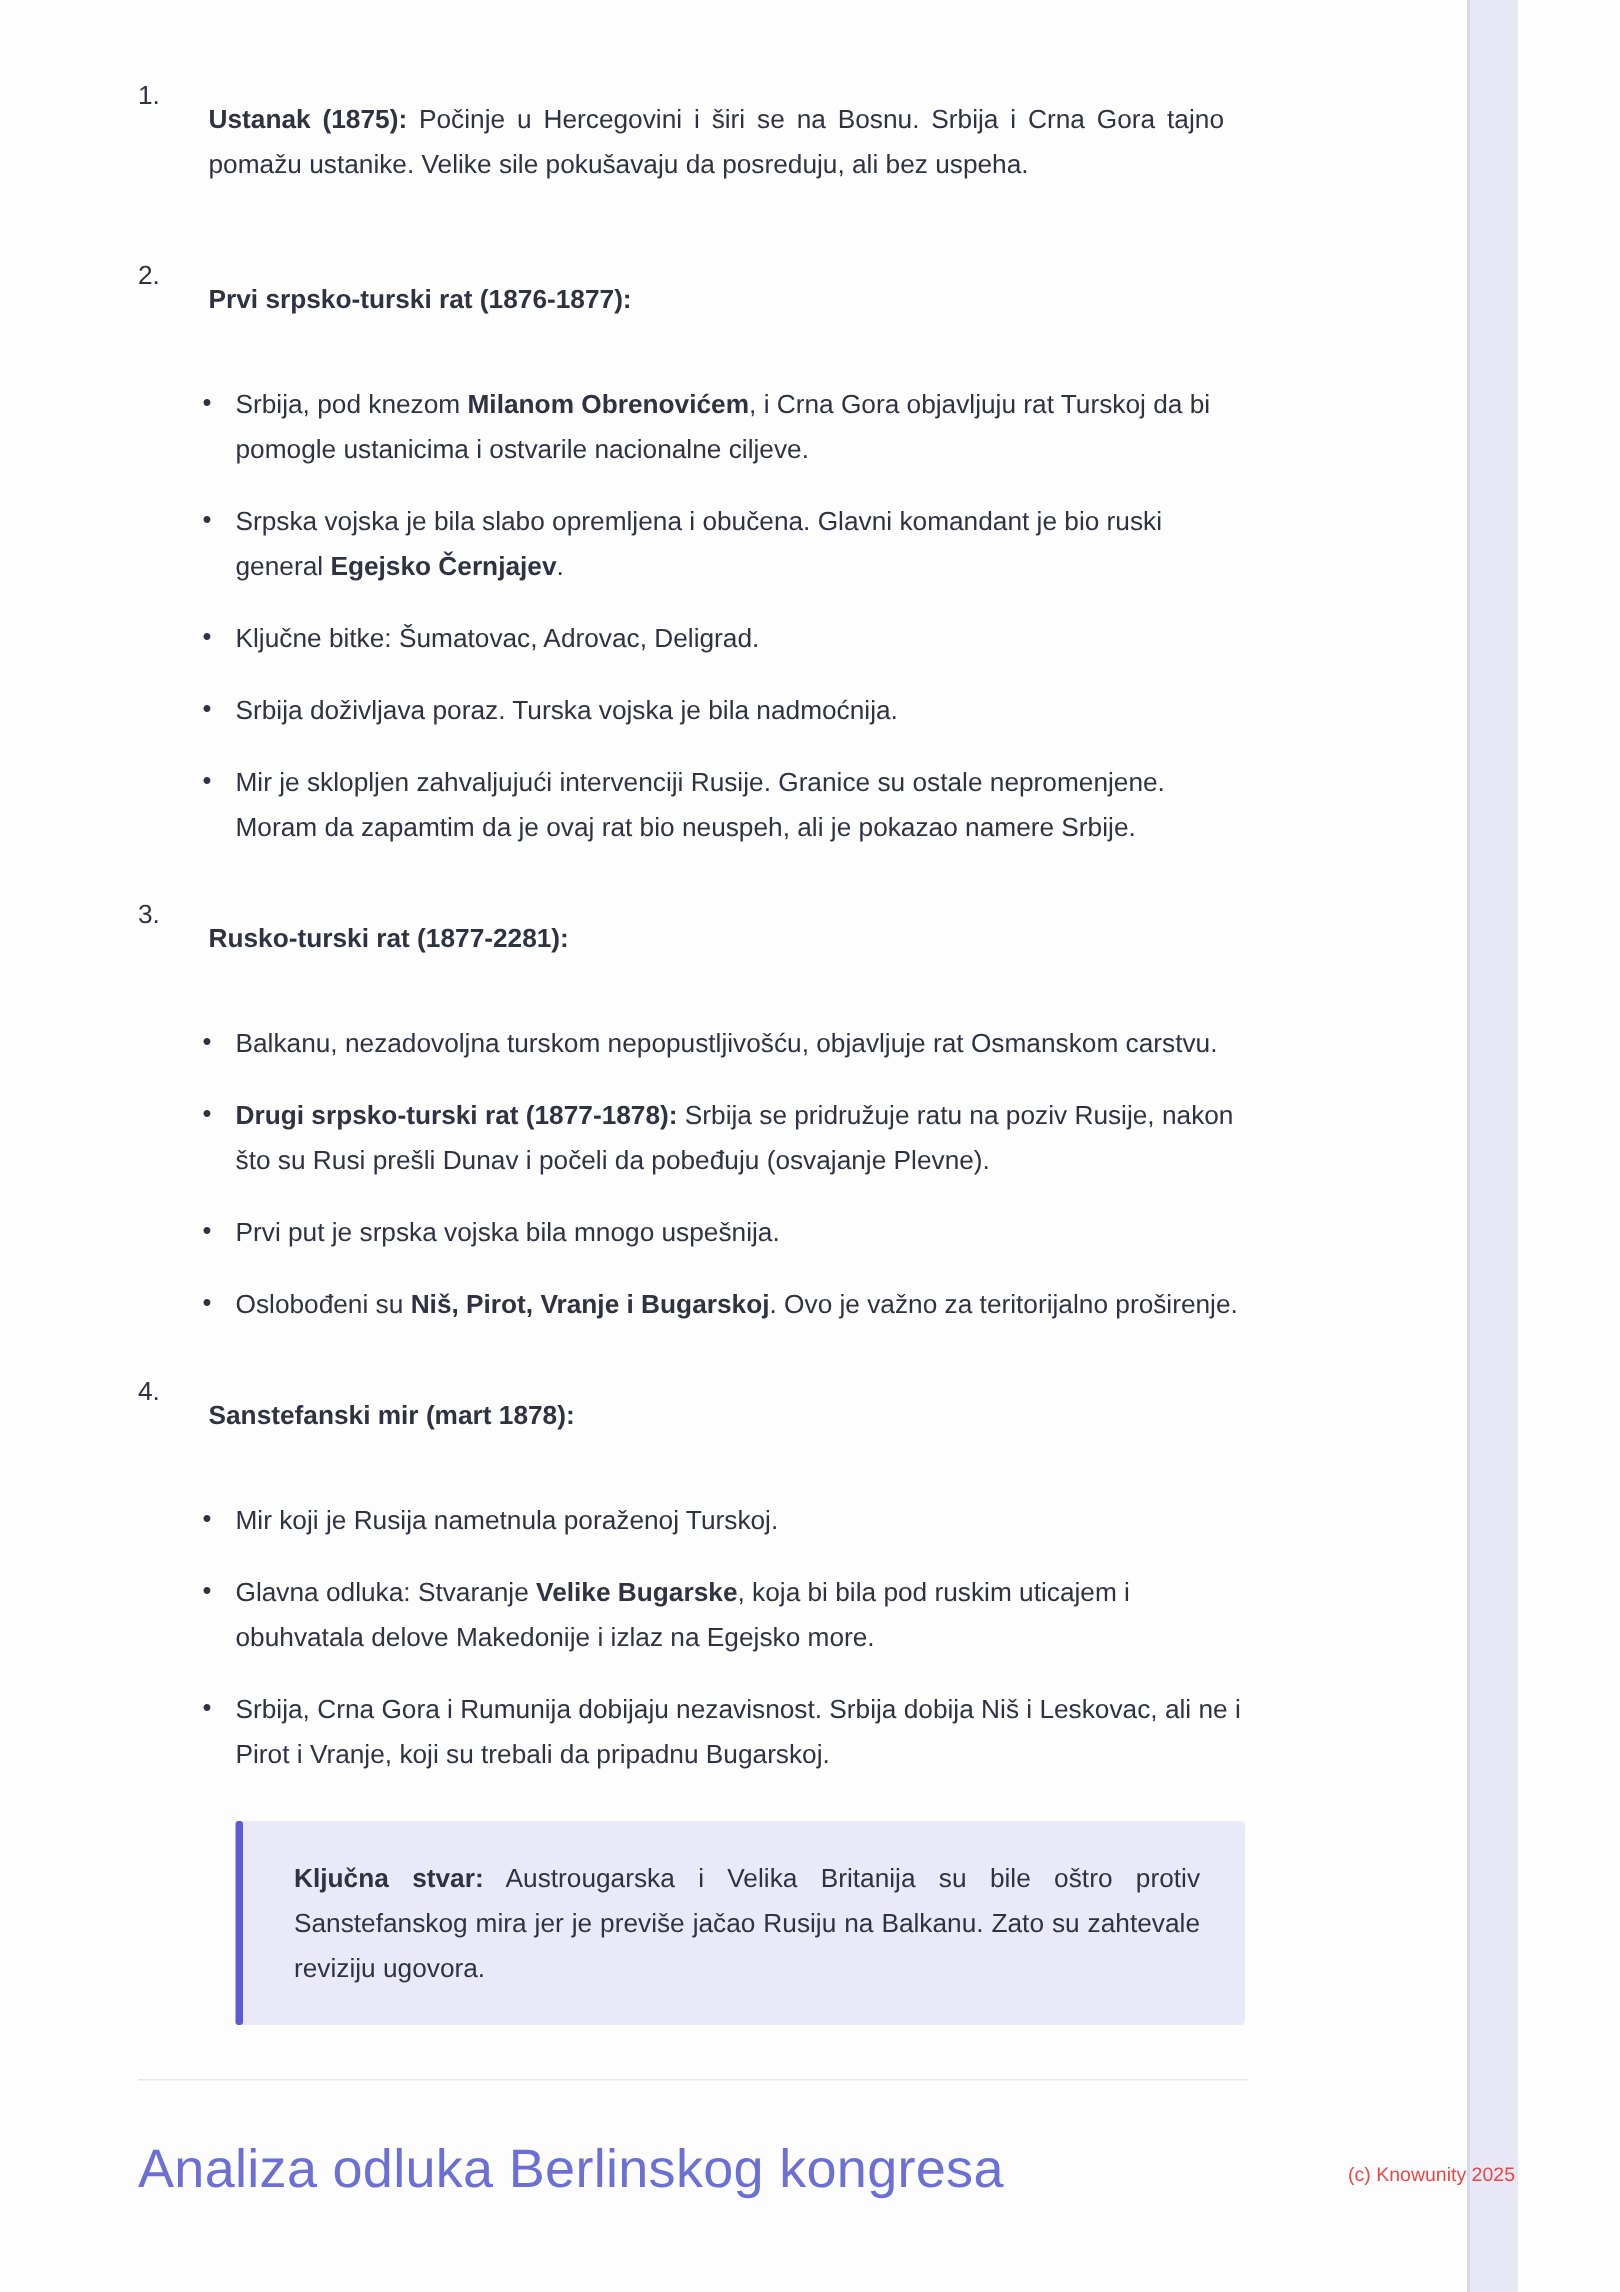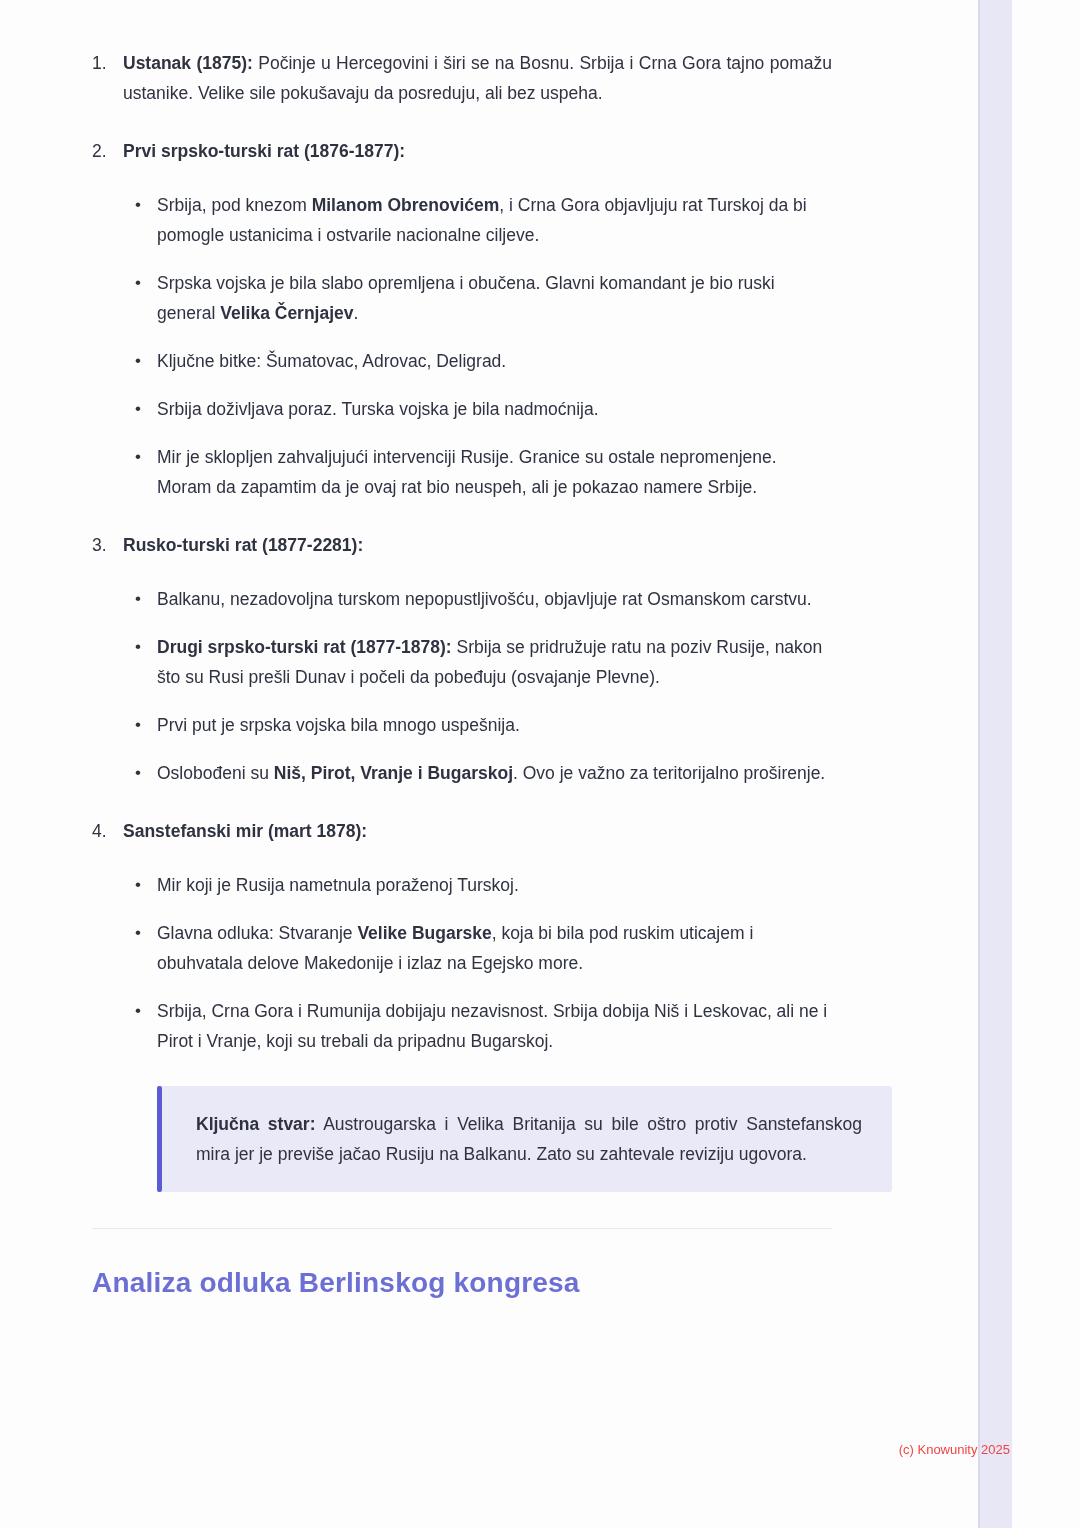--- a/index.html
+++ b/index.html
@@ -33,21 +33,21 @@
   }
   .item { margin-bottom: 28px; }
   .item-head { display: flex; align-items: flex-start; }
   .item-num {
     flex: 0 0 31px;
     font-size: 17.5px;
     line-height: 30px;
   }
   .item-text {
     flex: 1;
-    margin: 0;
+    margin: 16px;
     font-size: 17.5px;
     line-height: 30px;
     text-align: justify;
   }
   .seg-bold { font-weight: 700; }
   .seg-italic { }
   .bullets { margin-top: 24px; }
   .bullet { display: flex; margin: 0 0 18px 43px; }
   .bullet:last-child { margin-bottom: 0; }
   .bullet-marker {
@@ -57,21 +57,21 @@
   }
   .bullet-text {
     flex: 1;
     margin: 0;
     font-size: 17.5px;
     line-height: 30px;
   }
   .callout {
     display: flex;
     margin: 30px 0 0 65px;
-    width: 735px;
+    width: 673px;
   }
   .callout-bar {
     flex: 0 0 5px;
     background: var(--accent, #5b5bd6);
     border-radius: 2px;
   }
   .callout-body {
     flex: 1;
     background: var(--callout-bg, #e9e9f7);
     padding: 23px 30px 23px 34px;
@@ -84,22 +84,22 @@
     text-align: justify;
   }
   .divider {
     border: none;
     border-top: 1px solid #e7e7ec;
     margin: 36px 0 0 0;
     width: 740px;
   }
   .heading {
     margin: 38px 0 0 0;
-    font-size: 28px;
-    font-weight: 700;
+    font-size: 36px;
+    font-weight: 400;
     color: var(--heading, #6c6fd4);
     letter-spacing: 0.2px;
   }
   .watermark {
     position: absolute;
     top: 1442px;
     right: 70px;
     font-size: 13px;
     color: #ef4444;
   }
@@ -123,21 +123,21 @@
             <span class="item-num">2.</span>
             <p class="item-text"><span class="seg-bold">Prvi srpsko-turski rat (1876-1877):</span></p>
           </div>
           <div class="bullets">
             <div class="bullet">
               <span class="bullet-marker">•</span>
               <p class="bullet-text"><span>Srbija, pod knezom </span><span class="seg-bold">Milanom Obrenovićem</span><span>, i Crna Gora objavljuju rat Turskoj da bi pomogle ustanicima i ostvarile nacionalne ciljeve.</span></p>
             </div>
             <div class="bullet">
               <span class="bullet-marker">•</span>
-              <p class="bullet-text"><span>Srpska vojska je bila slabo opremljena i obučena. Glavni komandant je bio ruski general </span><span class="seg-bold">Velika Černjajev</span><span>.</span></p>
+              <p class="bullet-text"><span>Srpska vojska je bila slabo opremljena i obučena. Glavni komandant je bio ruski general </span><span class="seg-bold">Egejsko Černjajev</span><span>.</span></p>
             </div>
             <div class="bullet">
               <span class="bullet-marker">•</span>
               <p class="bullet-text"><span>Ključne bitke: Šumatovac, Adrovac, Deligrad.</span></p>
             </div>
             <div class="bullet">
               <span class="bullet-marker">•</span>
               <p class="bullet-text"><span>Srbija doživljava poraz. Turska vojska je bila nadmoćnija.</span></p>
             </div>
             <div class="bullet">

